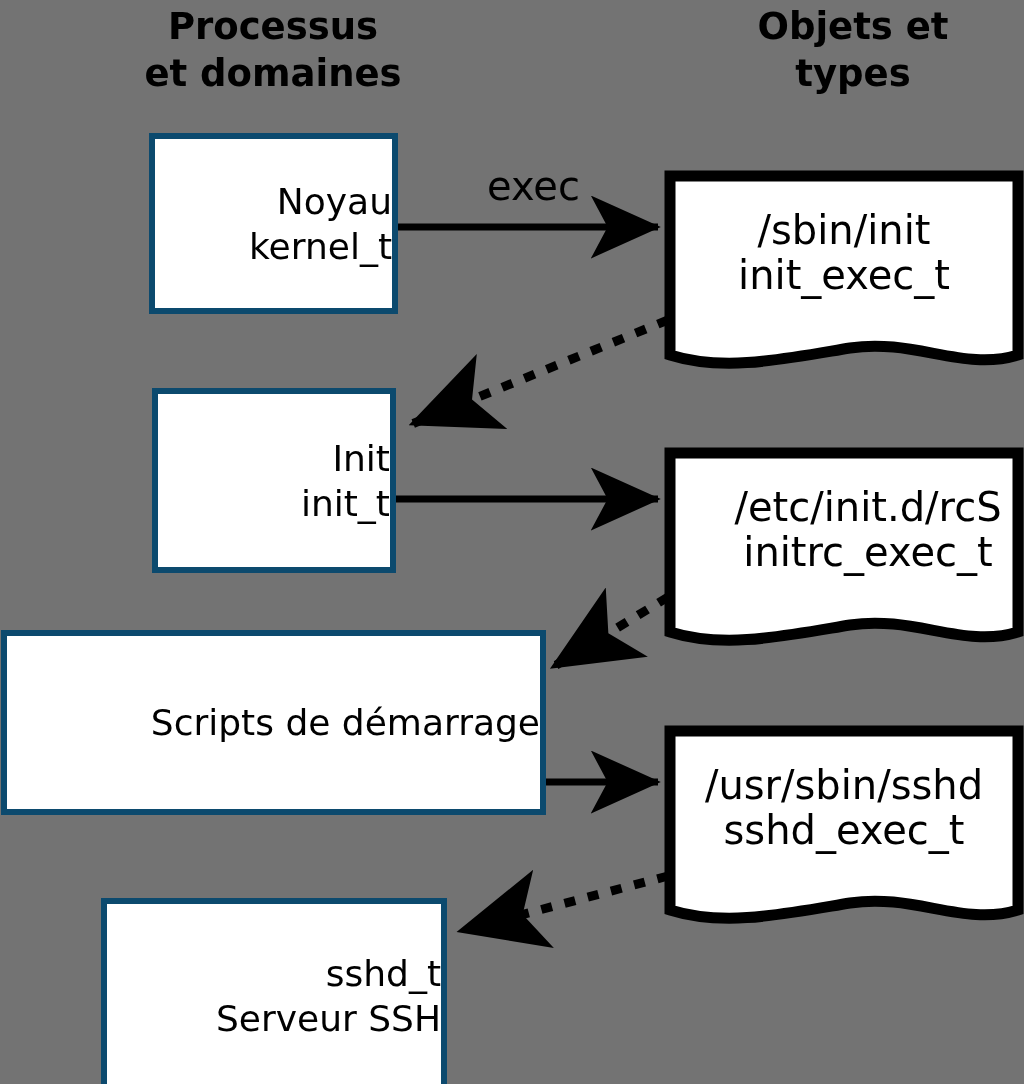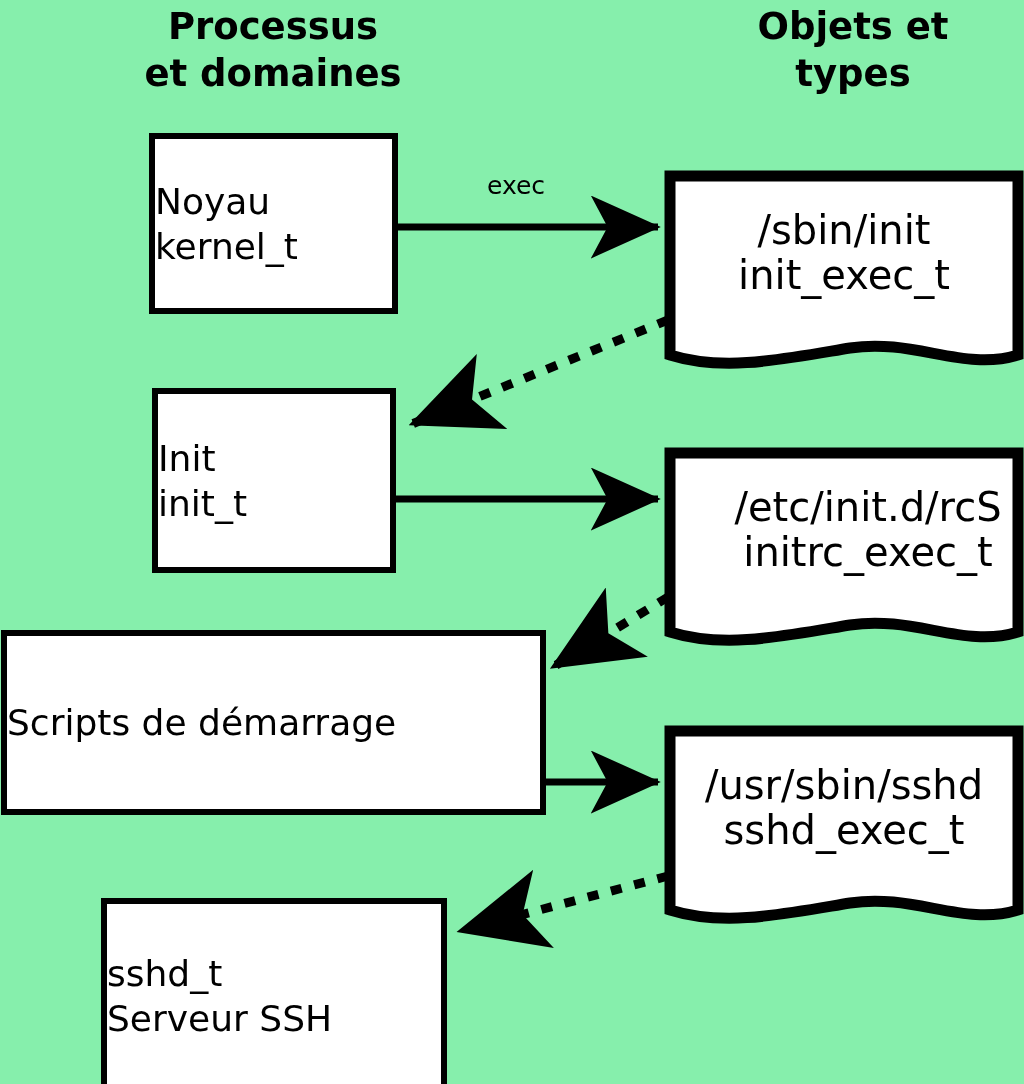--- a/index.html
+++ b/index.html
@@ -7,44 +7,44 @@
     padding: 0;
     background: #ffffff;
   }
   body {
     font-family: "DejaVu Sans", sans-serif;
   }
   #canvas {
     position: relative;
     width: 1024px;
     height: 1084px;
-    background: #86efac;
+    background: #737373;
     overflow: hidden;
   }
   .col-header {
     position: absolute;
     font-family: "DejaVu Sans", sans-serif;
     font-weight: bold;
     font-size: 37px;
     line-height: 47px;
     color: #000000;
     text-align: center;
     white-space: pre-line;
   }
   #header-left  { left: 73px;  top: 3px;  width: 400px; }
   #header-right { left: 683px; top: 3px;  width: 340px; }
 
   .proc-box {
     position: absolute;
     box-sizing: border-box;
-    border: 6px solid #000000;
+    border: 6px solid #0c4a6e;
     background: #ffffff;
     display: flex;
     flex-direction: column;
-    align-items: flex-start;
+    align-items: flex-end;
     justify-content: center;
     z-index: 3;
   }
   .proc-box .line {
     font-family: "DejaVu Sans", sans-serif;
     font-size: 36px;
     line-height: 45px;
     color: #000000;
     white-space: nowrap;
   }
@@ -79,21 +79,21 @@
     position: absolute;
     left: 0; top: 0;
     width: 1024px;
     height: 1084px;
     z-index: 4;
     pointer-events: none;
   }
   .edge-label {
     position: absolute;
     font-family: "DejaVu Sans", sans-serif;
-    font-size: 25px;
+    font-size: 40px;
     line-height: 40px;
     color: #000000;
     white-space: nowrap;
     z-index: 5;
   }
   #label-exec { left: 487px; top: 166px; }
 </style>
 </head>
 <body>
 

